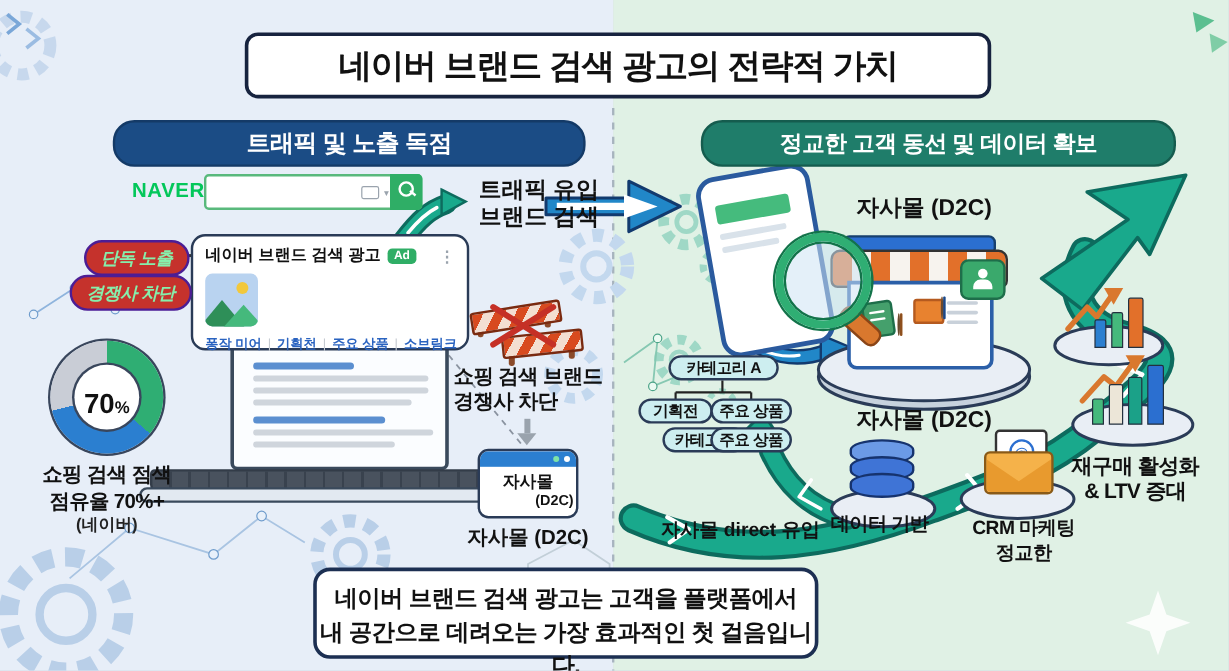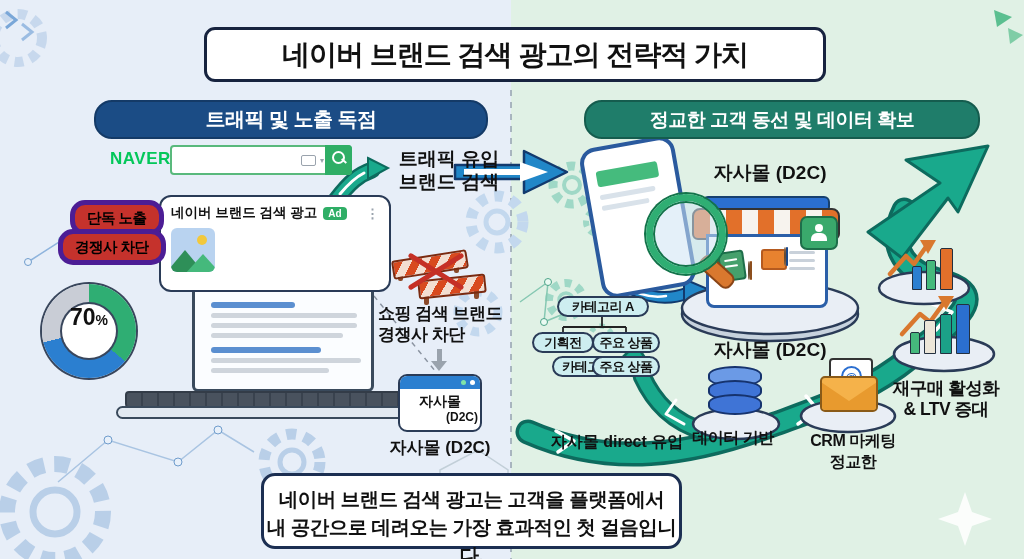--- a/index.html
+++ b/index.html
@@ -31,22 +31,22 @@
   .kb-caret{position:absolute;right:26px;top:9px;font-size:8px;color:#9aa3ad;}
   .search-btn{position:absolute;right:-2px;top:-2px;width:27px;height:30px;background:#2fae66;
     border-radius:0 4px 4px 0;}
   .search-glass{position:absolute;left:7px;top:6px;width:9px;height:9px;border:2px solid #fff;border-radius:50%;}
   .search-handle{position:absolute;left:16px;top:15px;width:6px;height:2px;background:#fff;transform:rotate(40deg);}
 
   
   .traffic-label{left:382px;top:147px;width:134px;text-align:center;font-size:19px;font-weight:800;line-height:23px;z-index:5;}
 
   
-  .red-badge{height:26px;padding:0 12px;background:#c5322c;border:5px solid #4c1d95;border-radius:15px;
-    color:#000000;font-weight:800;font-size:14.5px;display:flex;align-items:center;z-index:5;letter-spacing:-0.5px;}
+  .red-badge{height:26px;padding:0 12px;background:#c5322c;border:2px solid #4c1d95;border-radius:15px;
+    color:#86efac;font-weight:800;font-size:14.5px;display:flex;align-items:center;z-index:5;letter-spacing:-0.5px;font-style:italic;}
   .badge1{left:70px;top:200px;}
   .badge2{left:58px;top:229px;}
 
   
   .ad-card{left:159px;top:195px;width:232px;height:97px;background:#fff;border:2.5px solid #2a3b57;
     border-radius:12px;z-index:4;box-sizing:border-box;padding:7px 10px 6px 10px;}
   .ad-row1{display:flex;align-items:center;gap:6px;}
   .ad-title{font-size:13.5px;font-weight:800;white-space:nowrap;}
   .ad-badge{background:#2fae66;color:#fff;font-size:10px;font-weight:800;border-radius:4px;padding:1px 5px;}
   .ad-menu{margin-left:auto;color:#9aa3ad;font-size:13px;font-weight:700;}
@@ -58,21 +58,21 @@
   .ad-brand{font-size:14px;font-weight:800;color:#2a63c0;margin-bottom:5px;}
   .gbar{height:5px;background:#d5d9df;border-radius:2px;margin-top:4px;}
   .ad-links{margin-top:7px;font-size:11px;font-weight:700;color:#2a63c0;white-space:nowrap;}
   .ad-links span + span::before{content:"|";color:#c5cad1;margin:0 5px;font-weight:400;}
 
   
   .donut{left:42px;top:284px;width:94px;height:94px;border-radius:50%;z-index:4;
     background:conic-gradient(#2fae73 0deg 130deg,#2b7fd0 130deg 256deg,#c9cdd6 256deg 360deg);
     box-shadow:0 0 0 2px #39465c;}
   .donut-hole{position:absolute;left:20px;top:20px;width:54px;height:54px;background:#fff;border-radius:50%;
-    box-shadow:0 0 0 2px #39465c;display:flex;align-items:baseline;justify-content:center;padding-top:0;box-sizing:border-box;}
+    box-shadow:0 0 0 2px #39465c;display:flex;align-items:baseline;justify-content:center;padding-top:19px;box-sizing:border-box;}
   .donut-val{font-size:23px;font-weight:800;}
   .donut-unit{font-size:14px;font-weight:800;}
   .donut-cap{left:8px;top:385px;width:162px;text-align:center;z-index:5;}
   .donut-cap .l1{font-size:17px;font-weight:800;line-height:22px;letter-spacing:-0.5px;}
   .donut-cap .l3{font-size:14px;font-weight:600;color:#222;}
 
   
   .lap-screen{left:192px;top:280px;width:182px;height:112px;background:#fbfdff;border:3px solid #3a4a5c;
     border-radius:6px;z-index:2;box-sizing:border-box;padding:14px 0 0 16px;}
   .lbar{height:6px;border-radius:3px;margin-top:5px;}
@@ -323,27 +323,35 @@
       <span class="ad-badge">Ad</span>
       <span class="ad-menu">⋮</span>
     </div>
     <div class="ad-row2">
       <span class="ad-thumb">
         <span class="thumb-sun"></span>
         <span class="thumb-m1"></span>
         <span class="thumb-m2"></span>
       </span>
     </div>
+    <div class="ad-links txt">
+      <span>퐁작 미어</span><span>기획천</span><span>주요 상품</span><span>소브림크</span>
+    </div>
   </div>
 
   <div class="abs donut">
     <div class="donut-hole">
       <span class="donut-val">70</span>
         <span class="donut-unit">%</span>
     </div>
+  </div>
+  <div class="abs donut-cap">
+    <div class="l1">쇼핑 검색 점색</div>
+    <div class="l1">점유율 70%+</div>
+    <div class="l3">(네이버)</div>
   </div>
 
   <div class="abs barriers">
     <span class="bleg" style="left:6px;top:20px"></span>
     <span class="bleg" style="left:62px;top:12px"></span>
     <span class="bar-strip bs1"></span>
     <span class="bleg" style="left:32px;top:44px"></span>
     <span class="bleg" style="left:82px;top:38px"></span>
     <span class="bar-strip bs2"></span>
     <span class="x-line" style="left:12px;top:22px;transform:rotate(32deg)"></span>

